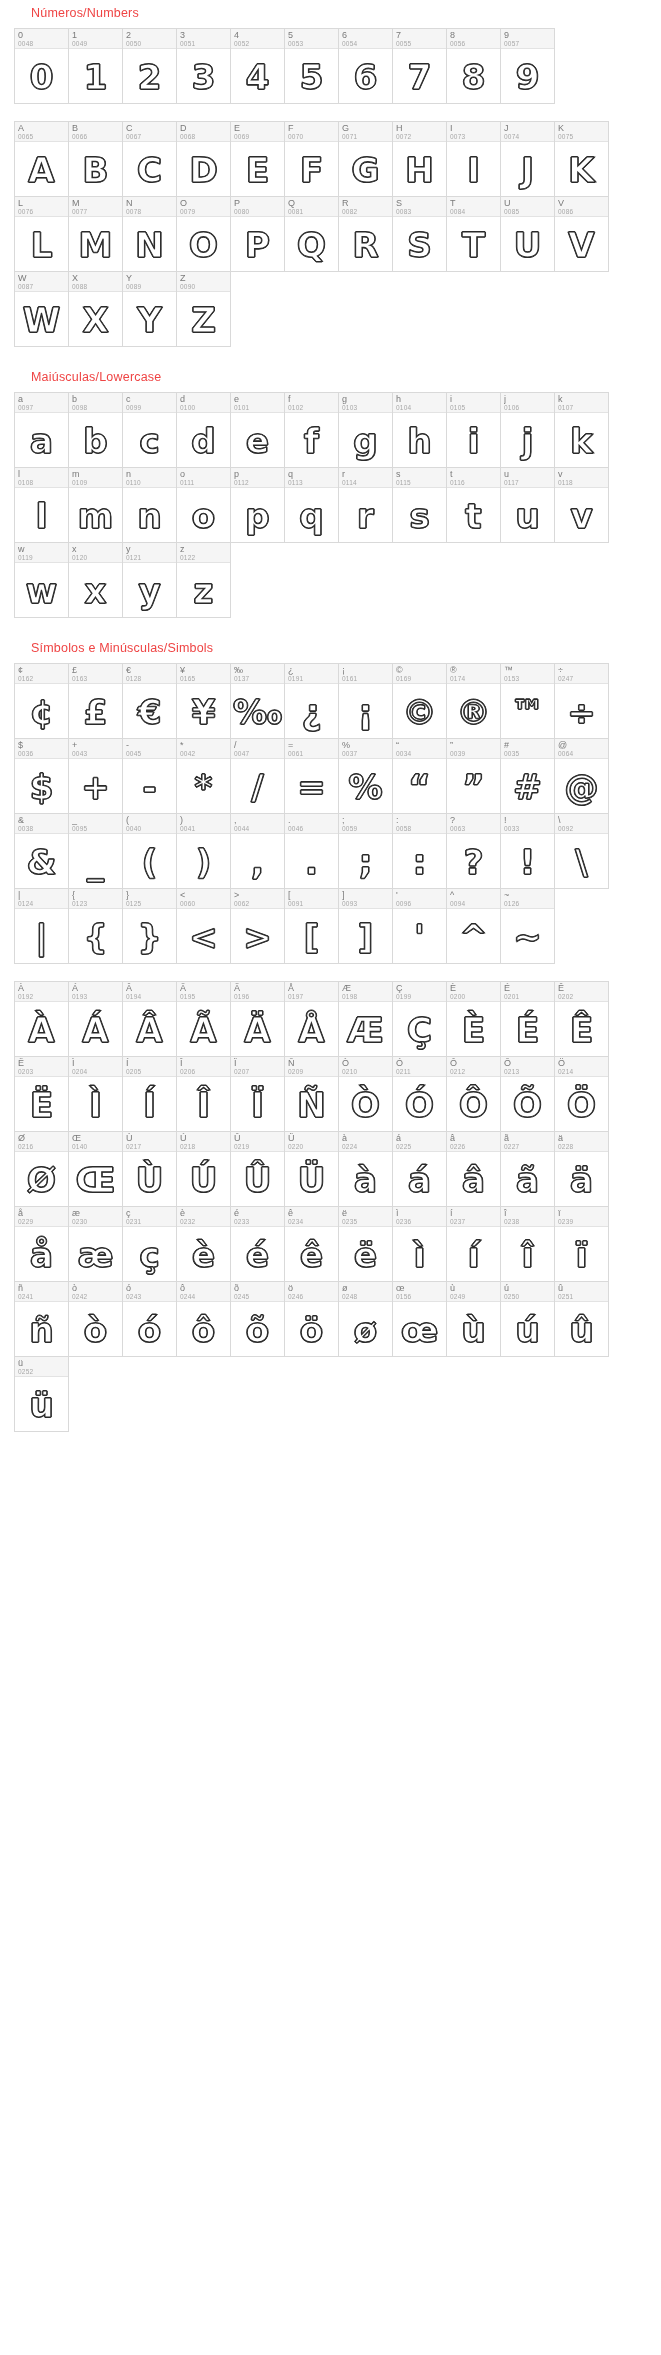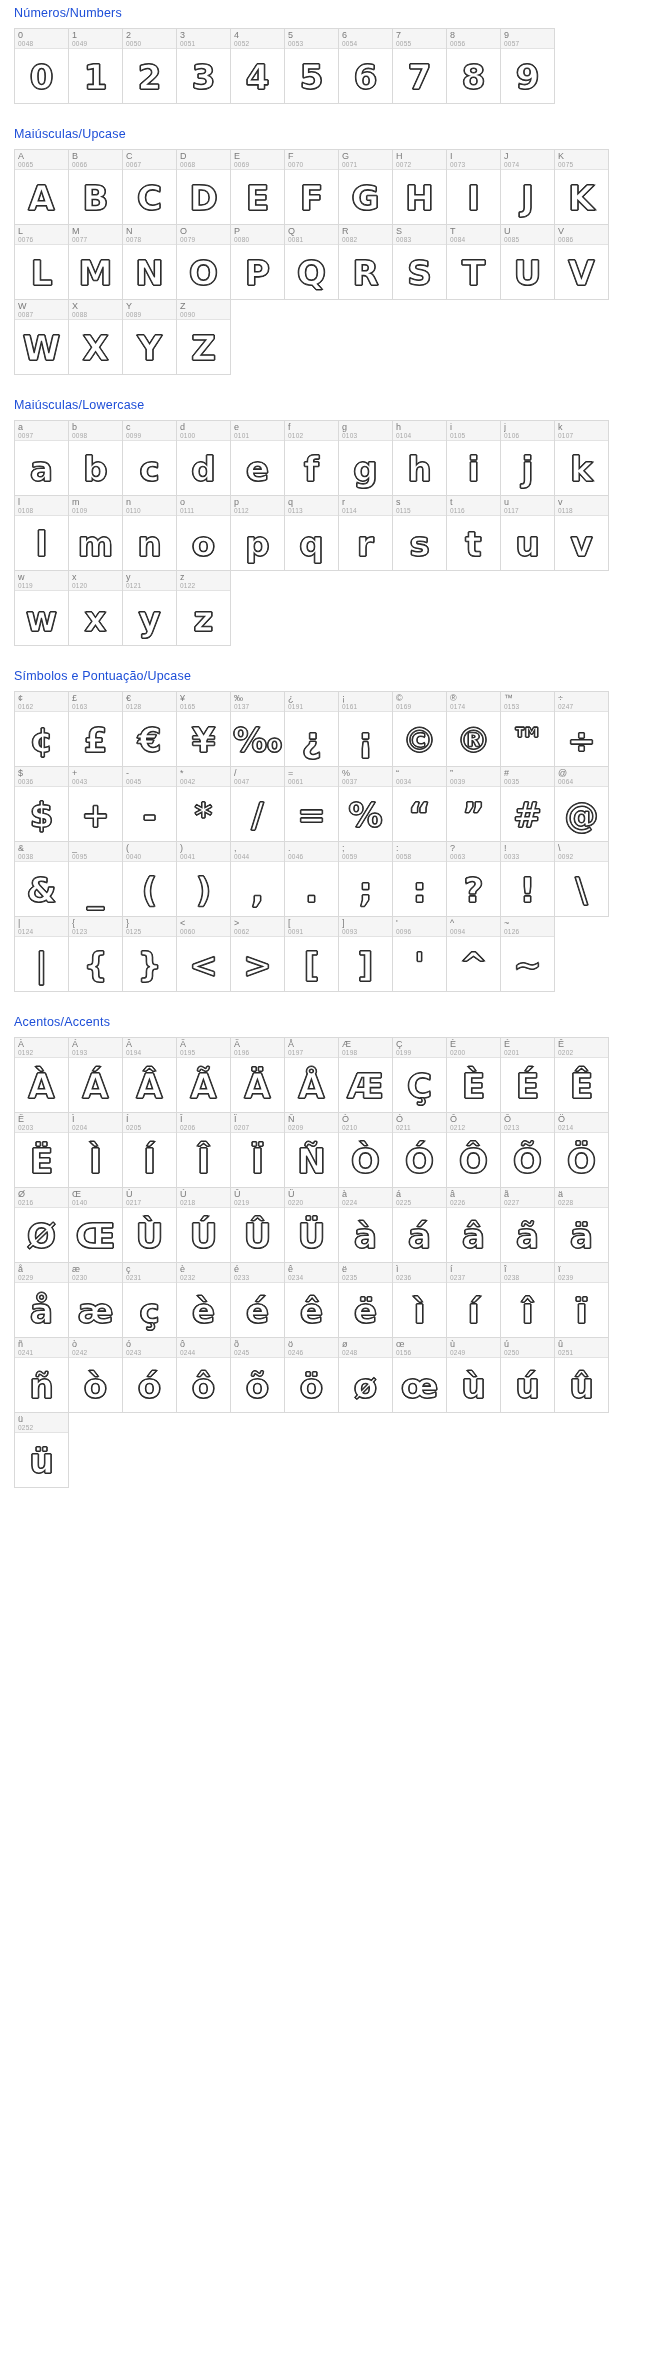--- a/index.html
+++ b/index.html
@@ -16,22 +16,22 @@
   .page {
     width: 661px;
     padding: 0 0 20px 0;
     box-sizing: border-box;
   }
   .section {
     margin: 0 0 18px 0;
   }
   .section-title {
     font-size: 12.5px;
-    color: #1d4ed8;
-    padding: 6px 0 8px 14px;
+    color: #ef4444;
+    padding: 6px 0 8px 31px;
     letter-spacing: 0.2px;
   }
   .grid {
     display: flex;
     flex-wrap: wrap;
     padding-left: 14px;
     box-sizing: border-box;
   }
   .glyph-cell {
     width: 55px;
@@ -182,21 +182,20 @@
               <span class="glyph-char">9</span>
               <span class="glyph-code">0057</span>
             </div>
             <div class="glyph-body">
               <span class="glyph-big">9</span>
             </div>
           </div>
         </div>
       </div>
       <div class="section">
-        <div class="section-title">Maiúsculas/Upcase</div>
         <div class="grid">
           <div class="glyph-cell">
             <div class="glyph-head">
               <span class="glyph-char">A</span>
               <span class="glyph-code">0065</span>
             </div>
             <div class="glyph-body">
               <span class="glyph-big">A</span>
             </div>
           </div>
@@ -660,21 +659,21 @@
               <span class="glyph-char">z</span>
               <span class="glyph-code">0122</span>
             </div>
             <div class="glyph-body">
               <span class="glyph-big">z</span>
             </div>
           </div>
         </div>
       </div>
       <div class="section">
-        <div class="section-title">Símbolos e Pontuação/Upcase</div>
+        <div class="section-title">Símbolos e Minúsculas/Simbols</div>
         <div class="grid">
           <div class="glyph-cell">
             <div class="glyph-head">
               <span class="glyph-char">¢</span>
               <span class="glyph-code">0162</span>
             </div>
             <div class="glyph-body">
               <span class="glyph-big">¢</span>
             </div>
           </div>
@@ -1052,21 +1051,20 @@
               <span class="glyph-char">~</span>
               <span class="glyph-code">0126</span>
             </div>
             <div class="glyph-body">
               <span class="glyph-big">~</span>
             </div>
           </div>
         </div>
       </div>
       <div class="section">
-        <div class="section-title">Acentos/Accents</div>
         <div class="grid">
           <div class="glyph-cell">
             <div class="glyph-head">
               <span class="glyph-char">À</span>
               <span class="glyph-code">0192</span>
             </div>
             <div class="glyph-body">
               <span class="glyph-big">À</span>
             </div>
           </div>

